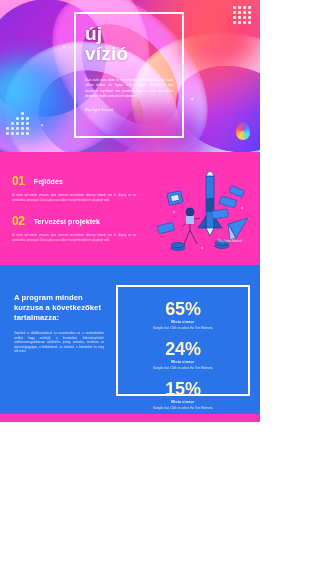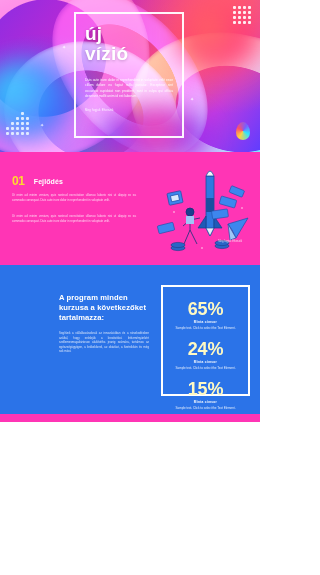--- a/index.html
+++ b/index.html
@@ -129,21 +129,21 @@
   .illus { position: absolute; right: 6px; top: 16px; width: 104px; height: 86px; }
   .illus-cap { position: absolute; right: 18px; top: 88px; color: rgba(255,255,255,.8); font-size: 2.7px; }
 
   
   .stats {
     background: #2b73e8;
     padding: 20px 0 18px;
     display: flex;
     height: 149px;
   }
-  .stats-left { width: 112px; padding: 8px 8px 0 14px; margin-left: 45px; }
+  .stats-left { width: 112px; padding: 8px 8px 0 14px; }
   .stats-h {
     color: #fff; font-weight: 700; font-size: 7.6px; line-height: 10px; letter-spacing: .1px;
   }
   .stats-p { margin-top: 8px; color: rgba(255,255,255,.8); font-size: 2.9px; line-height: 4.6px; text-align: justify; }
   .stats-right { flex: 1; margin: 0 10px 0 4px; border: 2px solid #fff; padding: 14px 6px; }
   .stat { text-align: center; margin-bottom: 11px; }
   .stat:last-child { margin-bottom: 0; }
   .stat-num { color: #fef9c3; font-weight: 700; font-size: 18px; letter-spacing: -.2px; line-height: 16px; }
   .stat-label { color: #fff; font-weight: 700; font-size: 3.2px; margin-top: 3px; letter-spacing: .3px; }
   .stat-sub { color: rgba(255,255,255,.85); font-size: 3px; margin-top: 2px; }
@@ -248,20 +248,24 @@
     <div class="feat-row">
       <div class="feat-col">
         <div class="feat-block">
           <div class="feat-head">
             <span class="feat-num">01</span>
             <span class="feat-title">Fejlődés</span>
           </div>
           <p class="feat-text">Ut enim ad minim veniam, quis nostrud exercitation ullamco laboris nisi ut aliquip ex ea commodo consequat. Duis aute irure dolor in reprehenderit in voluptate velit.</p>
         </div>
         <div class="feat-block">
+          <div class="feat-head">
+            <span class="feat-num">02</span>
+            <span class="feat-title">Tervezési projektek</span>
+          </div>
           <p class="feat-text">Ut enim ad minim veniam, quis nostrud exercitation ullamco laboris nisi ut aliquip ex ea commodo consequat. Duis aute irure dolor in reprehenderit in voluptate velit.</p>
         </div>
       </div>
     </div>
 
     <svg class="illus" viewBox="0 0 104 86">
       <g fill="#2b6fd6" stroke="#1f4fa8" stroke-width="0.7">
 
         <path d="M78 56 L98 50 L86 70 L82 62 Z" fill="#3d86ee"></path>
         <path d="M78 56 L86 70 L80 72 Z" fill="#9fc6f7"></path>

